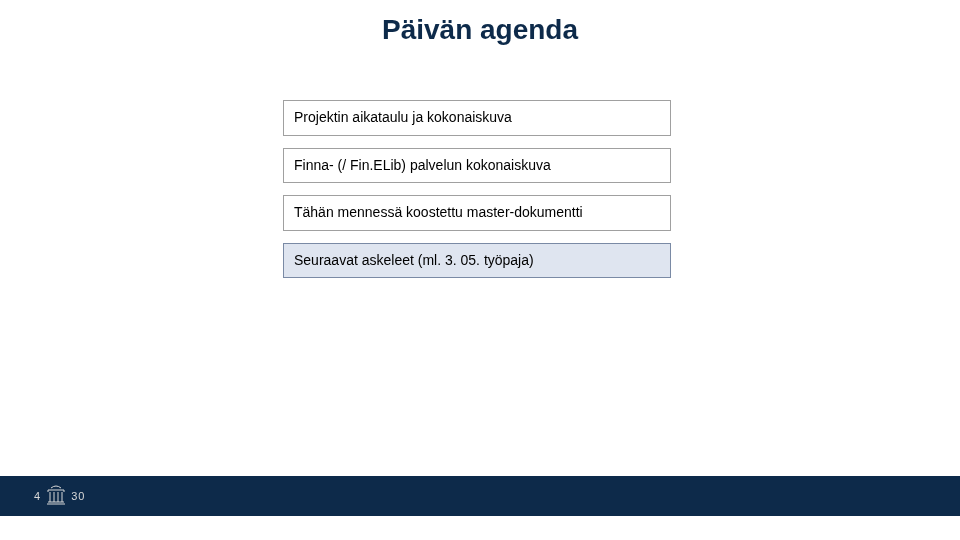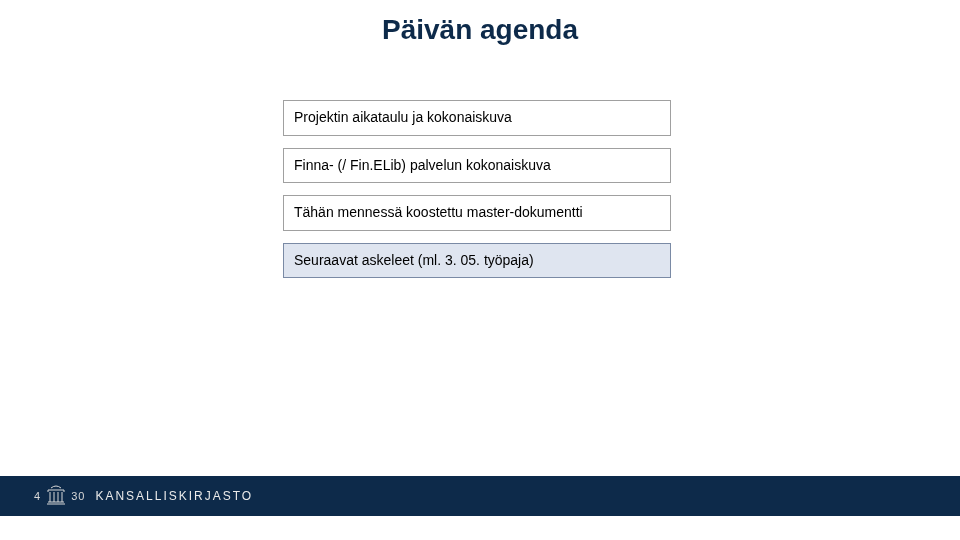--- a/index.html
+++ b/index.html
@@ -34,16 +34,15 @@
       <div class="crest">
         <span class="year">4</span>
         <svg width="22" height="24" viewBox="0 0 22 24">
           <g fill="none" stroke="#d8d8d8" stroke-width="1">
             <path d="M3 6 h16 M3 6 v2 M19 6 v2 M5 8 v10 M9 8 v10 M13 8 v10 M17 8 v10 M3 18 h16 M2 20 h18"></path>
             <path d="M6 4 q5 -4 10 0"></path>
           </g>
         </svg>
         <span class="year">30</span>
       </div>
-      <span class="brand">KANSALLISKIRJASTO</span>
     </div>
   </div>
 </div>
 
 </body></html>

